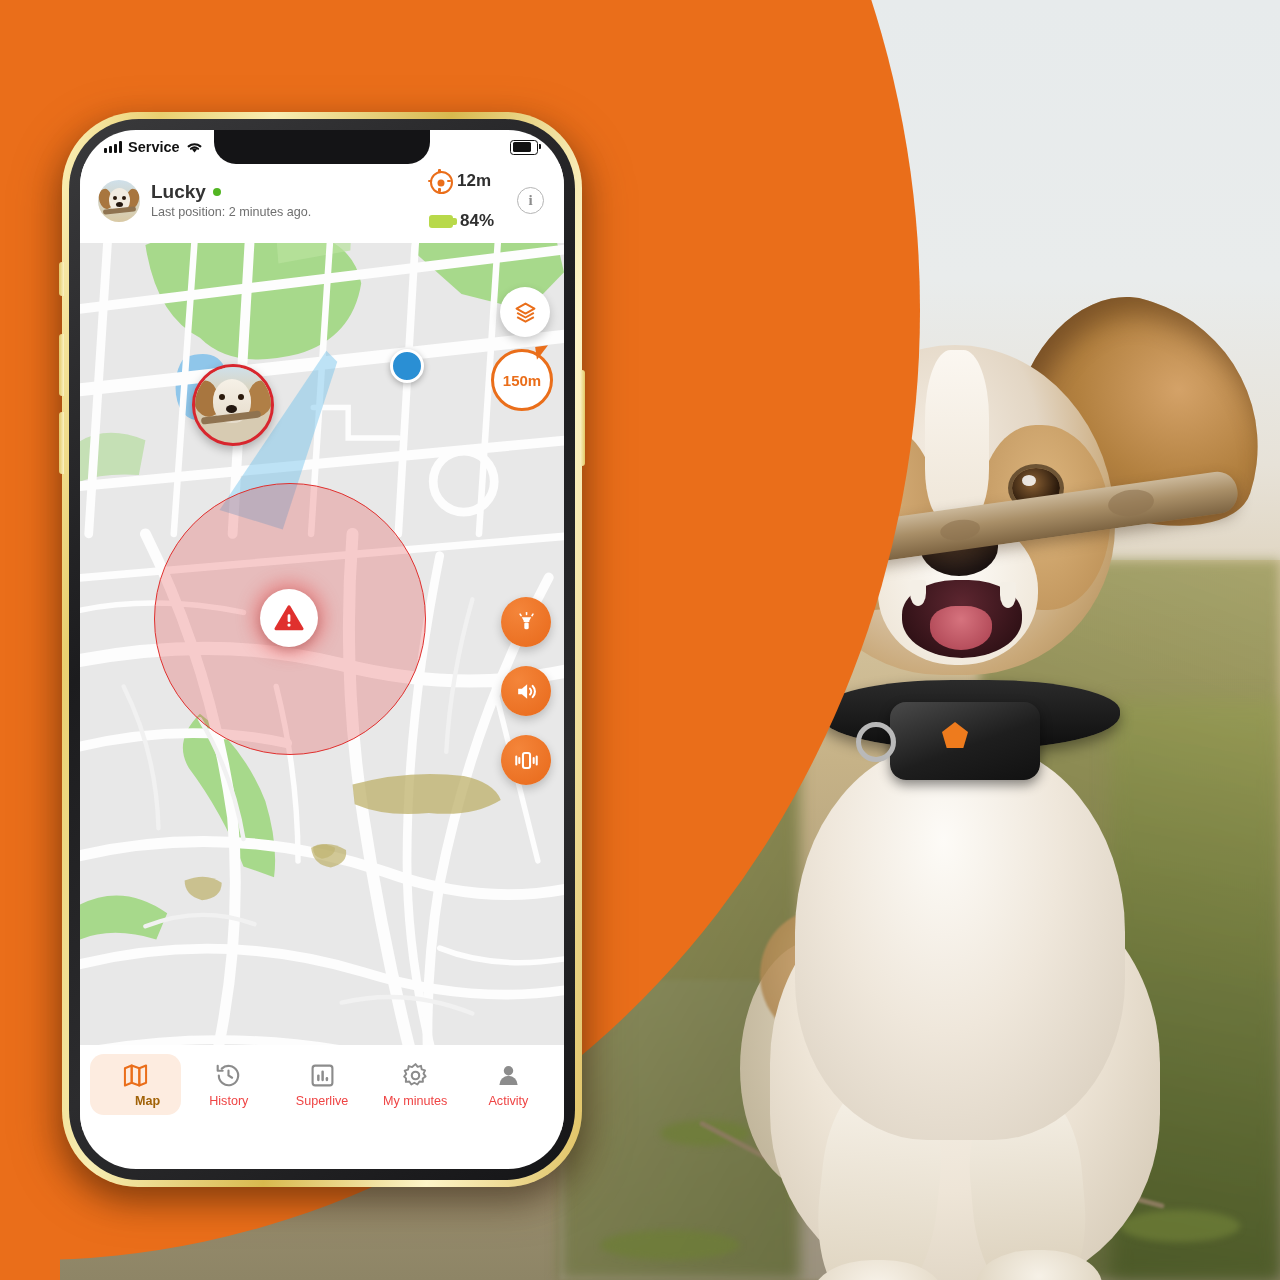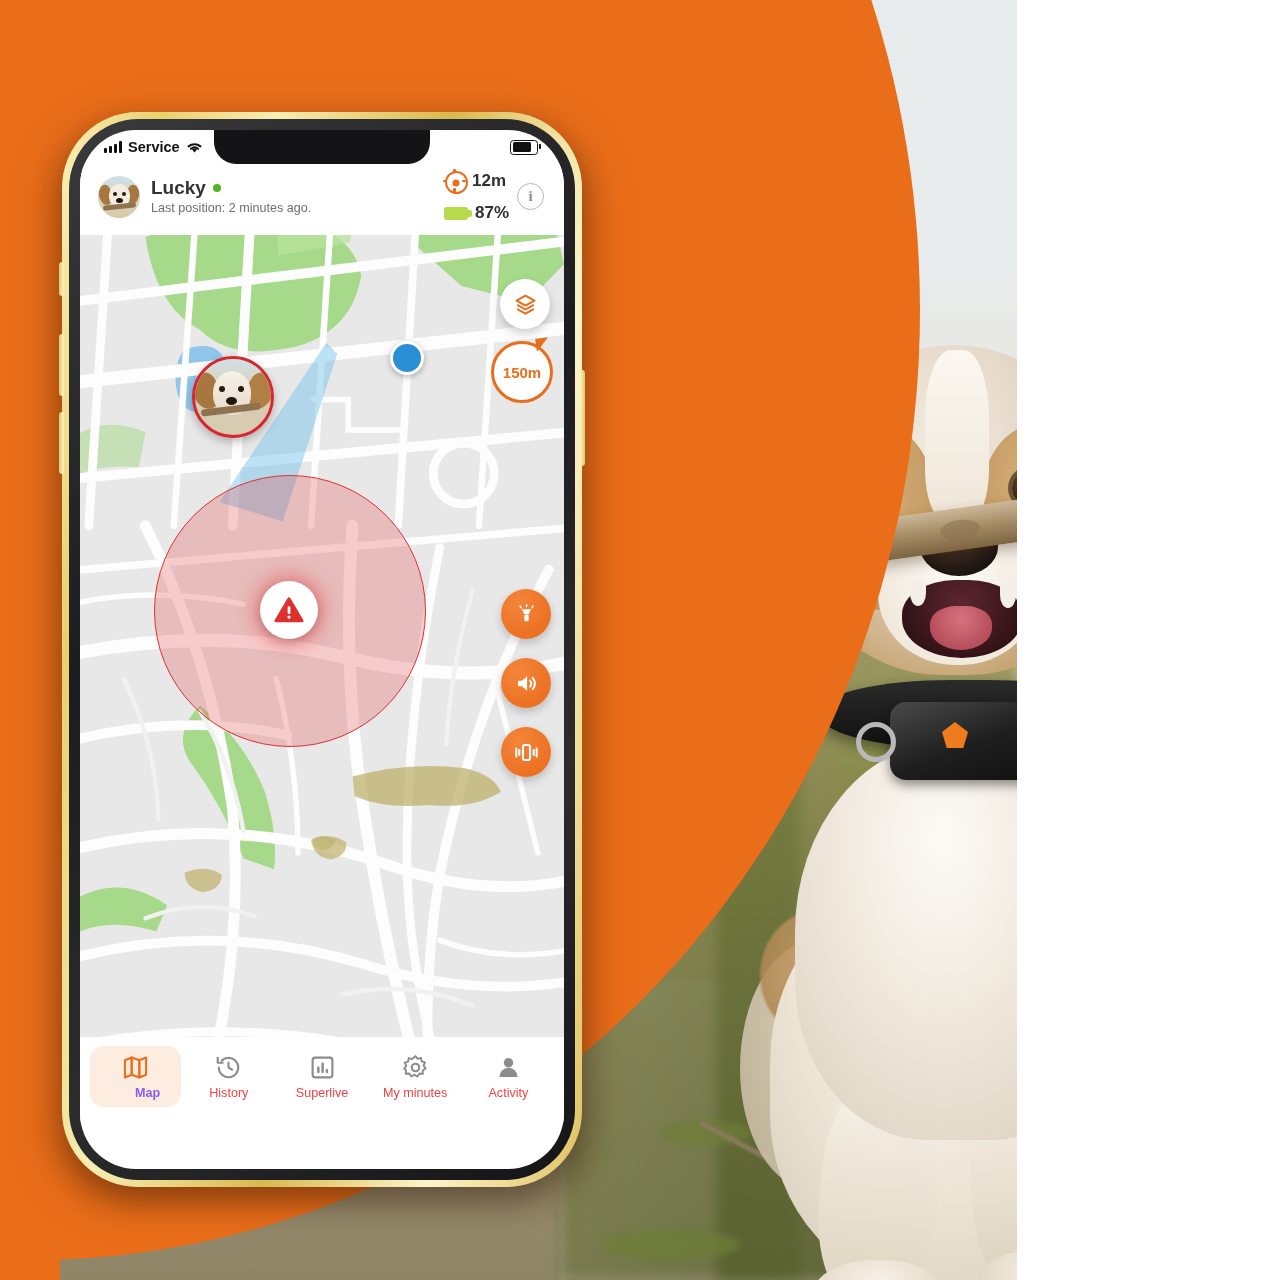--- a/index.html
+++ b/index.html
@@ -1,21 +1,21 @@
 <!DOCTYPE html>
 <html><head>
 <meta charset="utf-8">
 <style>
   html,body{margin:0;padding:0;}
   body{
     width:1280px;height:1280px;overflow:hidden;position:relative;
     background:#fff;
     font-family:"Liberation Sans", sans-serif;
   }
-  .stage{position:absolute;inset:0;width:1017px;height:1280px;overflow:hidden;}
+  .stage{position:absolute;inset:0;width:1280px;height:1280px;overflow:hidden;}
 
   
   .photo{position:absolute;inset:0;}
   .sky{
     position:absolute;left:0;top:0;width:1280px;height:620px;
     background:linear-gradient(180deg,#e7ebec 0%,#e9ecec 45%,#e7e2d8 75%,#ddd0b8 100%);
   }
   .field{
     position:absolute;left:0;top:560px;width:1280px;height:720px;
     background:linear-gradient(180deg,#d9c9a6 0%,#c6b287 28%,#b0a07c 55%,#9d9171 80%,#8e8566 100%);
@@ -204,21 +204,21 @@
   .avatar .aEarR{position:absolute;right:1px;top:9px;width:13px;height:20px;background:#a8763f;border-radius:40% 60% 50% 50%;transform:rotate(18deg);}
   .avatar .aHead{position:absolute;left:11px;top:8px;width:21px;height:24px;background:#f2ece1;border-radius:50% 50% 46% 46%;}
   .avatar .aEye1{position:absolute;left:15px;top:16px;width:4px;height:4px;background:#2b1a0c;border-radius:50%;}
   .avatar .aEye2{position:absolute;left:24px;top:16px;width:4px;height:4px;background:#2b1a0c;border-radius:50%;}
   .avatar .aNose{position:absolute;left:18px;top:22px;width:7px;height:5px;background:#22160f;border-radius:50%;}
   .avatar .aStick{position:absolute;left:5px;top:28px;width:33px;height:5px;background:#8f7350;border-radius:3px;transform:rotate(-6deg);}
   .petinfo{flex:1;min-width:0;}
   .petname{display:flex;align-items:center;gap:7px;font-size:19px;font-weight:700;color:#333;line-height:1.1;}
   .onlinedot{width:8px;height:8px;border-radius:50%;background:#52b522;}
   .petsub{font-size:12.6px;color:#6f6f6f;margin-top:3px;}
-  .stats{display:flex;flex-direction:column;gap:12px;margin-right:8px;}
+  .stats{display:flex;flex-direction:column;gap:20px;margin-right:23px;}
   .statrow{display:flex;align-items:center;gap:7px;font-size:17px;font-weight:700;color:#2f2f2f;}
   .gpsicon{width:19px;height:19px;border:2.4px solid #ea6e1a;border-radius:50%;position:relative;}
   .gpsicon::after{content:"";position:absolute;left:50%;top:50%;transform:translate(-50%,-50%);width:7px;height:7px;background:#ea6e1a;border-radius:50%;}
   .gpstick{position:absolute;background:#ea6e1a;border-radius:1px;}
   .battsm{width:24px;height:13px;border-radius:3px;background:#b8d94a;position:relative;}
   .battsm::after{content:"";position:absolute;right:-4px;top:3px;width:4px;height:7px;background:#b8d94a;border-radius:0 2px 2px 0;}
   .infobtn{width:25px;height:25px;border-radius:50%;border:1.8px solid #b5b5b5;color:#8d8d8d;
     font-size:15px;font-weight:700;display:flex;align-items:center;justify-content:center;
     font-family:"Liberation Serif",serif;flex:0 0 25px;}
 
@@ -293,21 +293,21 @@
   
   .tabbar{
     display:flex;align-items:stretch;background:#fff;padding:9px 10px 16px;gap:2px;
   }
   .tab{
     flex:1;display:flex;flex-direction:column;align-items:center;gap:5px;
     padding:8px 2px 7px;border-radius:14px;
   }
   .tab.active{background:#fdece0;}
   .tablabel{font-size:12.6px;color:#ef4444;}
-  .tab.active .tablabel{color:#8b5cf6;font-weight:600;padding-left:24px;}
+  .tab.active .tablabel{color:#a16207;font-weight:600;padding-left:24px;}
 </style>
 </head>
 <body>
 
 <div class="stage">
 
   <div class="photo">
     <div class="sky"></div>
     <div class="field"></div>
     <div class="path"></div>
@@ -423,21 +423,21 @@
               <span class="gpsicon" style="position:absolute;left:1px;top:1px;"></span>
               <span class="gpstick" style="left:9.5px;top:-1px;width:2.2px;height:4px;"></span>
               <span class="gpstick" style="left:9.5px;top:18px;width:2.2px;height:4px;"></span>
               <span class="gpstick" style="left:-1px;top:9.5px;width:4px;height:2.2px;"></span>
               <span class="gpstick" style="left:18px;top:9.5px;width:4px;height:2.2px;"></span>
             </span>
             <span>12m</span>
           </div>
           <div class="statrow">
             <span class="battsm"></span>
-            <span>87%</span>
+            <span>84%</span>
           </div>
         </div>
         <div class="infobtn">i</div>
       </div>
 
       <div class="map" style="height:802px;">
         <svg class="mapsvg" viewBox="0 0 444 802" preserveAspectRatio="xMidYMid slice">
           <rect width="444" height="802" fill="#e8e8e8"></rect>
 
           <path d="M300 0 L430 0 L444 60 L410 95 L350 80 L305 40 Z" fill="#a7d98b"></path>

